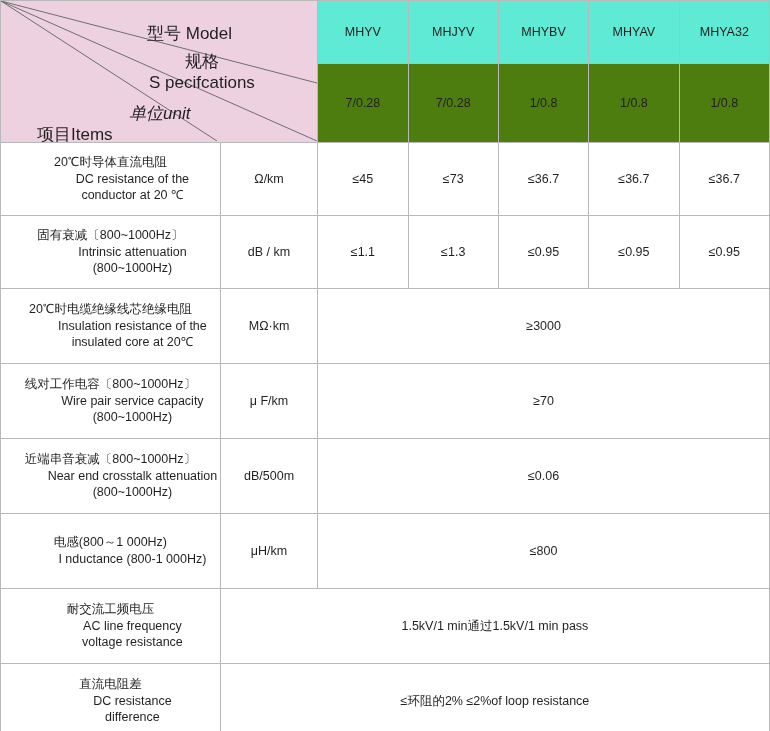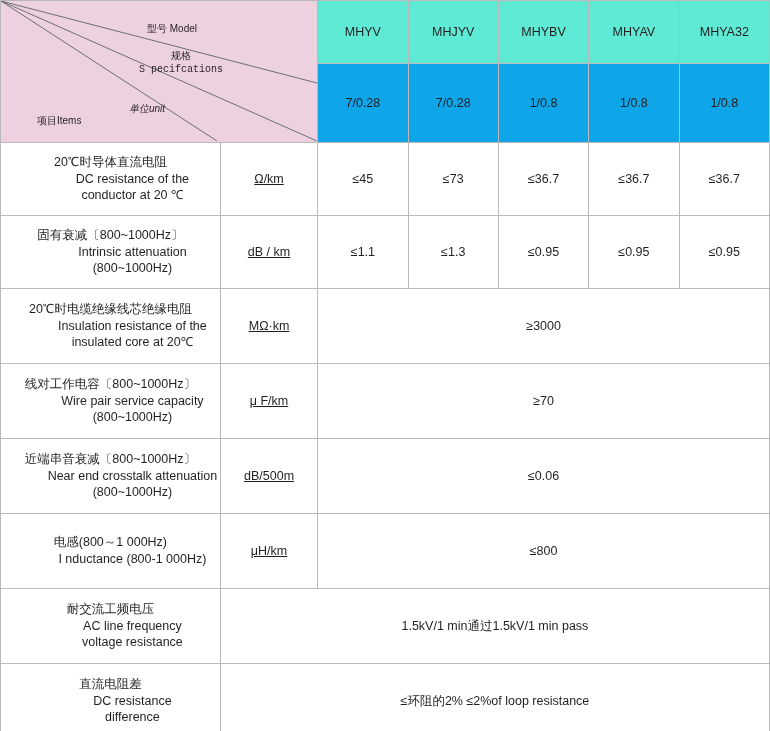--- a/index.html
+++ b/index.html
@@ -49,54 +49,53 @@
     padding: 0;
     background: #edd1e0;
     overflow: hidden;
   }
   .corner-cell svg {
     position: absolute;
     left: 0; top: 0;
   }
   .corner-lbl {
     position: absolute;
-    font-size: 10px;
+    font-size: 17px;
     line-height: 1.25;
     white-space: nowrap;
     color: #231f20;
   }
   .lbl-model { left: 146px; top: 22px; }
-  .lbl-spec  { left: 138px; top: 50px; text-align: center; font-family: Liberation Mono, monospace; }
+  .lbl-spec  { left: 148px; top: 50px; text-align: center; }
   .lbl-spec .l1 { display:block; }
   .lbl-spec .l2 { display:block; }
   .lbl-unit  { left: 128px; top: 102px; font-style: italic; }
-  .lbl-items { left: 36px;  top: 114px; }
+  .lbl-items { left: 36px;  top: 123px; }
 
   .model-name {
     height: 62px;
     background: #5eead4;
     font-size: 13px;
   }
   .model-spec {
     height: 78px;
-    background: #0ea5e9;
+    background: #4d7c0f;
     font-size: 12.5px;
   }
 
   td.item-cell {
     text-align: center;
     padding: 10px 8px;
     font-size: 12.5px;
     line-height: 1.45;
   }
   td.item-cell .cn { display: block; }
   td.item-cell .en { display: block; padding-left: 44px; }
   td.unit-cell {
     font-size: 12.5px;
-    text-decoration: underline;
   }
   td.val-cell {
     font-size: 12.5px;
     margin-top: 12px;
   }
   tr.r-tall td { height: 72px; }
   tr.r-tall2 td { height: 74px; }
 </style>
 </head>
 <body>

